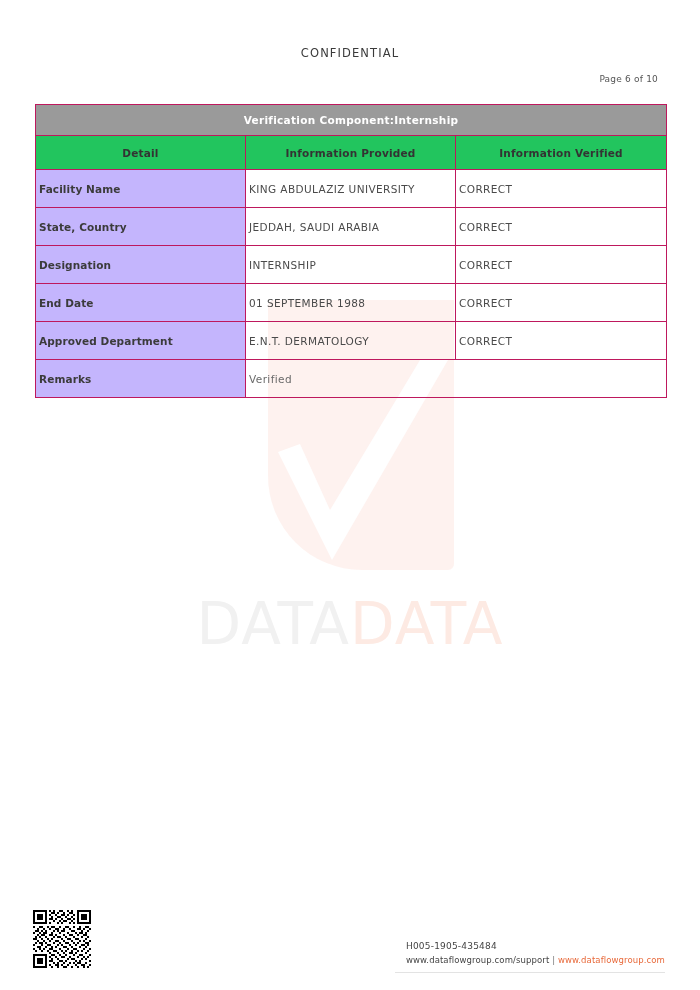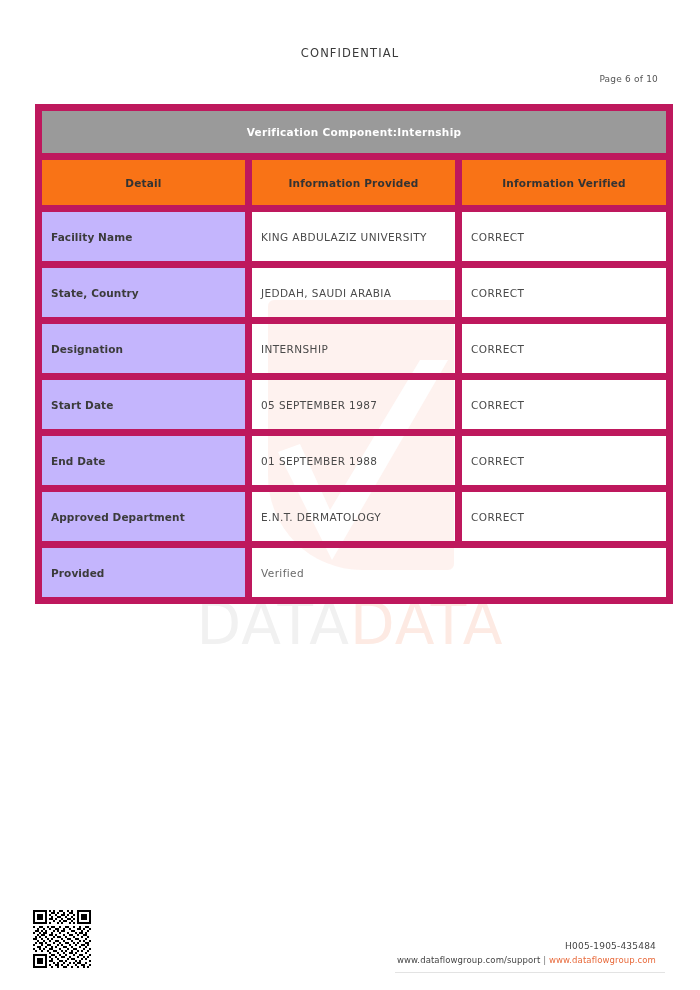--- a/index.html
+++ b/index.html
@@ -95,36 +95,36 @@
     left: 35px;
     width: 631px;
     z-index: 2;
   }
   table.vtable {
     border-collapse: collapse;
     width: 631px;
     table-layout: fixed;
   }
   table.vtable td, table.vtable th {
-    border: 7px solid #be185d;
-    padding: 9px;
+    border: 1px solid #be185d;
+    padding: 3px;
     vertical-align: middle;
   }
   .title-row th {
     background: #9a9a9a;
     color: #ffffff;
     font-size: 10.5px;
     font-weight: bold;
     text-align: center;
     height: 24px;
     letter-spacing: 0.3px;
     border: 1px solid #9a9a9a;
   }
   .head-row td {
-    background: #f97316;
+    background: #22c55e;
     color: #333333;
     font-size: 10.5px;
     font-weight: bold;
     text-align: center;
     height: 27px;
     letter-spacing: 0.2px;
   }
   .col-detail { width: 210px; }
   .col-provided { width: 210px; }
   .col-verified { width: 211px; }
@@ -160,23 +160,23 @@
   .qr {
     position: absolute;
     left: 33px;
     bottom: 22px;
     width: 58px;
     height: 58px;
     z-index: 3;
   }
   .footer-right {
     position: absolute;
-    right: 44px;
+    right: 35px;
     bottom: 25px;
-    text-align: right;
+    text-align: left;
     z-index: 3;
   }
   .footer-ref {
     font-size: 9px;
     color: #444444;
     letter-spacing: 0.2px;
     margin-bottom: 4px;
   }
   .footer-links {
     font-size: 8.5px;
@@ -236,36 +236,31 @@
         <td class="cell-label">State, Country</td>
         <td class="cell-value">JEDDAH, SAUDI ARABIA</td>
         <td class="cell-verified">CORRECT</td>
       </tr>
       <tr class="body-row">
         <td class="cell-label">Designation</td>
         <td class="cell-value">INTERNSHIP</td>
         <td class="cell-verified">CORRECT</td>
       </tr>
       <tr class="body-row">
-        <td class="cell-label">Start Date</td>
-        <td class="cell-value">05 SEPTEMBER 1987</td>
-        <td class="cell-verified">CORRECT</td>
-      </tr>
-      <tr class="body-row">
         <td class="cell-label">End Date</td>
         <td class="cell-value">01 SEPTEMBER 1988</td>
         <td class="cell-verified">CORRECT</td>
       </tr>
       <tr class="body-row">
         <td class="cell-label">Approved Department</td>
         <td class="cell-value">E.N.T.  DERMATOLOGY</td>
         <td class="cell-verified">CORRECT</td>
       </tr>
       <tr class="body-row">
-        <td class="cell-label">Provided</td>
+        <td class="cell-label">Remarks</td>
         <td class="cell-value remarks-value" colspan="2">Verified</td>
       </tr>
     </tbody>
       </table>
   </div>
 
   <svg class="qr" viewBox="0 0 29 29" shape-rendering="crispEdges">
     <rect width="29" height="29" fill="#ffffff"></rect>
     <g fill="#000000">
       <rect x="0" y="0" width="7" height="1"></rect>

